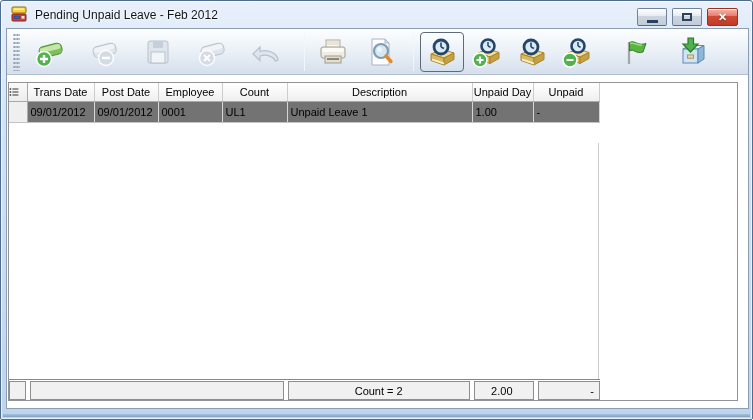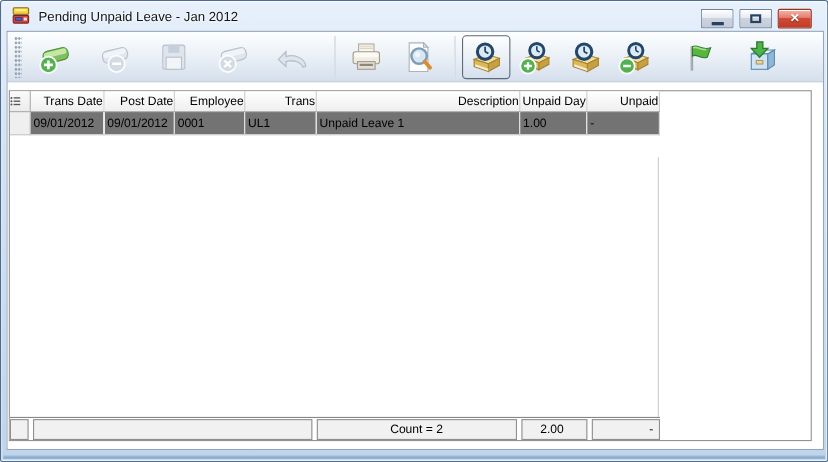--- a/index.html
+++ b/index.html
@@ -45,21 +45,21 @@
   .tb-btn.g3{ margin-right:1px; }
   .tb-btn.selected{ border:1px solid #5e6a77; background:linear-gradient(rgba(255,255,255,.55),rgba(205,220,238,.35)); }
   .tb-btn.flagbtn{ margin-left:12px; }
   .tb-btn.postbtn{ margin-left:14px; }
 
   
   .workspace{ position:relative; height:333px; background:#fff; }
   .grid{ position:absolute; left:1px; top:7px; width:730px; height:319px;
     border:1px solid #939393; background:#fff; }
   table.grid-table{ border-collapse:collapse; table-layout:fixed; width:590px; font-size:11px; color:#000; }
-  .grid-table th{ height:18px; font-weight:normal; text-align:right;
+  .grid-table th{ height:18px; font-weight:normal; text-align:center;
     background:linear-gradient(#ffffff,#efeff0); border-right:1px solid #cdcdcd; border-bottom:1px solid #a9a9a9;
     overflow:hidden; white-space:nowrap; }
   .grid-table th.c-ind{ background:linear-gradient(#fafafa,#ececec); border-right:1px solid #a9a9a9; }
   .grid-table td{ height:21px; border-right:1px solid #d6d6d6; border-bottom:1px solid #c3c3c3;
     padding:0 3px; overflow:hidden; white-space:nowrap; }
   .grid-table td.ind{ background:#efefef; border-right:1px solid #ababab; padding:0; text-align:center; }
   tr.row-a td:not(.ind){ background:#737373; }
   tr.row-b td:not(.ind){ background:#eedcb7; }
   td.num{ padding-right:5px;margin-left:35px; }
   td.focus-cell{ outline:1px dotted #3b3b3b; outline-offset:-2px; }
@@ -86,21 +86,21 @@
 <div class="frame">
 
   <div class="titlebar">
     <svg class="title-icon" viewBox="0 0 17 17">
       <rect x="1" y="1" width="14" height="6" rx="1" fill="#f5d33c" stroke="#8a6d1a"></rect>
       <rect x="3" y="2.5" width="10" height="1.4" fill="#fff3b0"></rect>
       <rect x="1" y="8" width="14" height="7" rx="1" fill="#d8413a" stroke="#7c241f"></rect>
       <rect x="3" y="10" width="6" height="2.6" fill="#3a62c8" stroke="#203a7a" stroke-width="0.6"></rect>
       <rect x="10.5" y="10" width="3" height="2.6" fill="#f0e6d8"></rect>
     </svg>
-    <span class="title-text">Pending Unpaid Leave - Jan 2012</span>
+    <span class="title-text">Pending Unpaid Leave - Feb 2012</span>
   </div>
   <div class="win-controls">
     <div class="win-btn">
         <span class="min-glyph"></span>
       </div>
     <div class="win-btn">
         <span class="max-glyph"></span>
       </div>
     <div class="win-btn close">
         <span>✕</span>
@@ -273,21 +273,21 @@
                     <rect x="3.4" y="1.4" width="6" height="1.2" fill="#555"></rect>
                   <circle cx="1.4" cy="5" r="0.9" fill="#555"></circle>
                     <rect x="3.4" y="4.4" width="6" height="1.2" fill="#555"></rect>
                   <circle cx="1.4" cy="8" r="0.9" fill="#555"></circle>
                     <rect x="3.4" y="7.4" width="6" height="1.2" fill="#555"></rect>
                 </svg>
               </th>
               <th>Trans Date</th>
               <th>Post Date</th>
               <th>Employee</th>
-              <th>Trans</th>
+              <th>Count</th>
               <th>Description</th>
               <th>Unpaid Day</th>
               <th>Unpaid</th>
             </tr>
           </thead>
           <tbody>
             <tr class="row-a">
               <td class="ind"></td>
               <td>09/01/2012</td>
               <td>09/01/2012</td>

